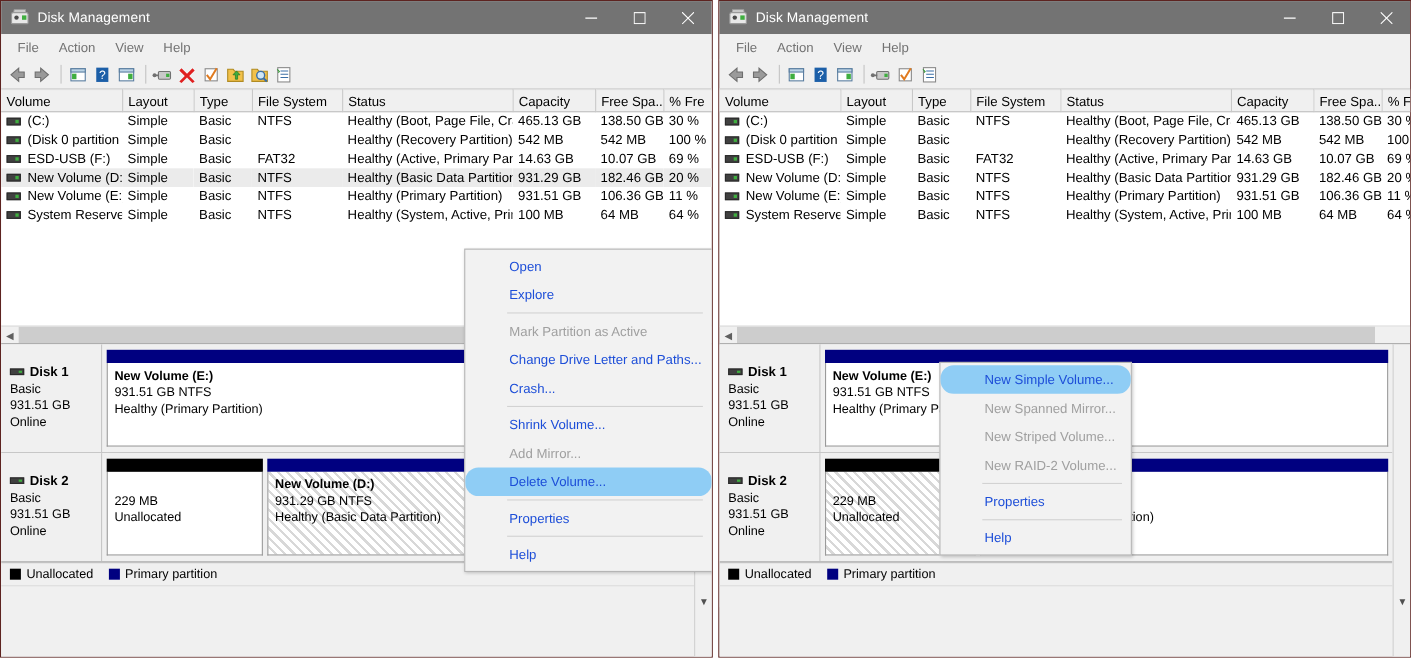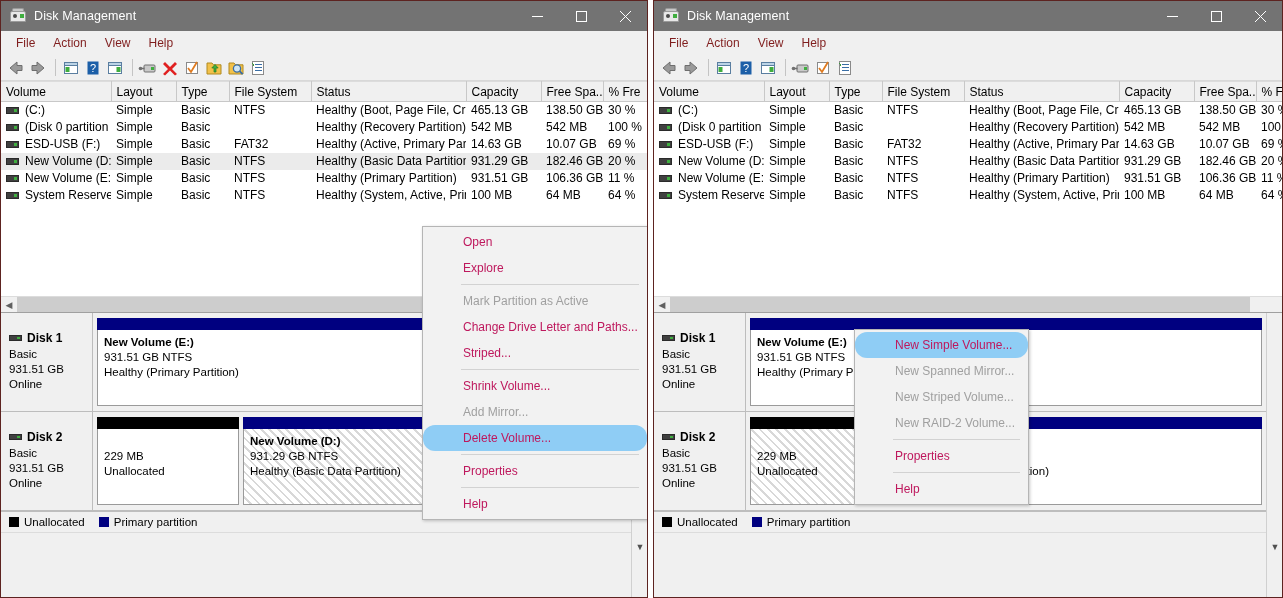--- a/index.html
+++ b/index.html
@@ -56,21 +56,21 @@
   .win-btn svg { display:block; }
 
   .menubar {
     height: 24px; flex: 0 0 24px;
     display:flex; align-items:center;
     background:#f0f0f0;
     padding-left: 6px;
     border-bottom: 1px solid #f0f0f0;
   }
   .menu-item {
-    font-size: 12px; color: #7f1d1d;
+    font-size: 12px; color: #737373;
     padding: 3px 9px; white-space:nowrap;
   }
 
   .toolbar {
     height: 26px; flex:0 0 26px;
     display:flex; align-items:center;
     background:#f0f0f0;
     padding-left: 5px;
     border-bottom: 1px solid #d8d8d8;
   }
@@ -158,21 +158,21 @@
   .vscroll .varrow { width:16px; height:16px; display:flex; align-items:center; justify-content:center; font-size:9px; color:#505050; }
 
   
   .ctxmenu {
     position:absolute; background:#f2f2f2;
     border:1px solid #b5b5b5;
     box-shadow: 1px 1px 3px rgba(0,0,0,.22);
     padding:2px 0; z-index:50;
   }
   .ctx-item {
-    font-size:12px; color:#be185d; padding:6px 10px 6px 40px;
+    font-size:12px; color:#1d4ed8; padding:6px 10px 6px 40px;
     white-space:nowrap; line-height:14px;
   }
   .ctx-item.disabled { color:#a0a0a0; }
   .ctx-item.highlight { background:#8fcdf5;border-radius:12px; }
   .ctx-sep { height:1px; background:#d2d2d2; margin:3px 8px 3px 38px; }
 </style>
 </head>
 <body>
 
 <div class="screen">
@@ -487,21 +487,21 @@
         <span class="varrow" style="margin-bottom:42px;">▼</span>
       </div>
     </div>
 
     <div class="ctxmenu" style="left:421px; top:225px; width:226px;">
       <div class="ctx-item">Open</div>
       <div class="ctx-item">Explore</div>
       <div class="ctx-sep"></div>
       <div class="ctx-item disabled">Mark Partition as Active</div>
       <div class="ctx-item">Change Drive Letter and Paths...</div>
-      <div class="ctx-item">Striped...</div>
+      <div class="ctx-item">Crash...</div>
       <div class="ctx-sep"></div>
       <div class="ctx-item">Shrink Volume...</div>
       <div class="ctx-item disabled">Add Mirror...</div>
       <div class="ctx-item highlight">Delete Volume...</div>
       <div class="ctx-sep"></div>
       <div class="ctx-item">Properties</div>
       <div class="ctx-sep"></div>
       <div class="ctx-item">Help</div>
     </div>
   </div>

